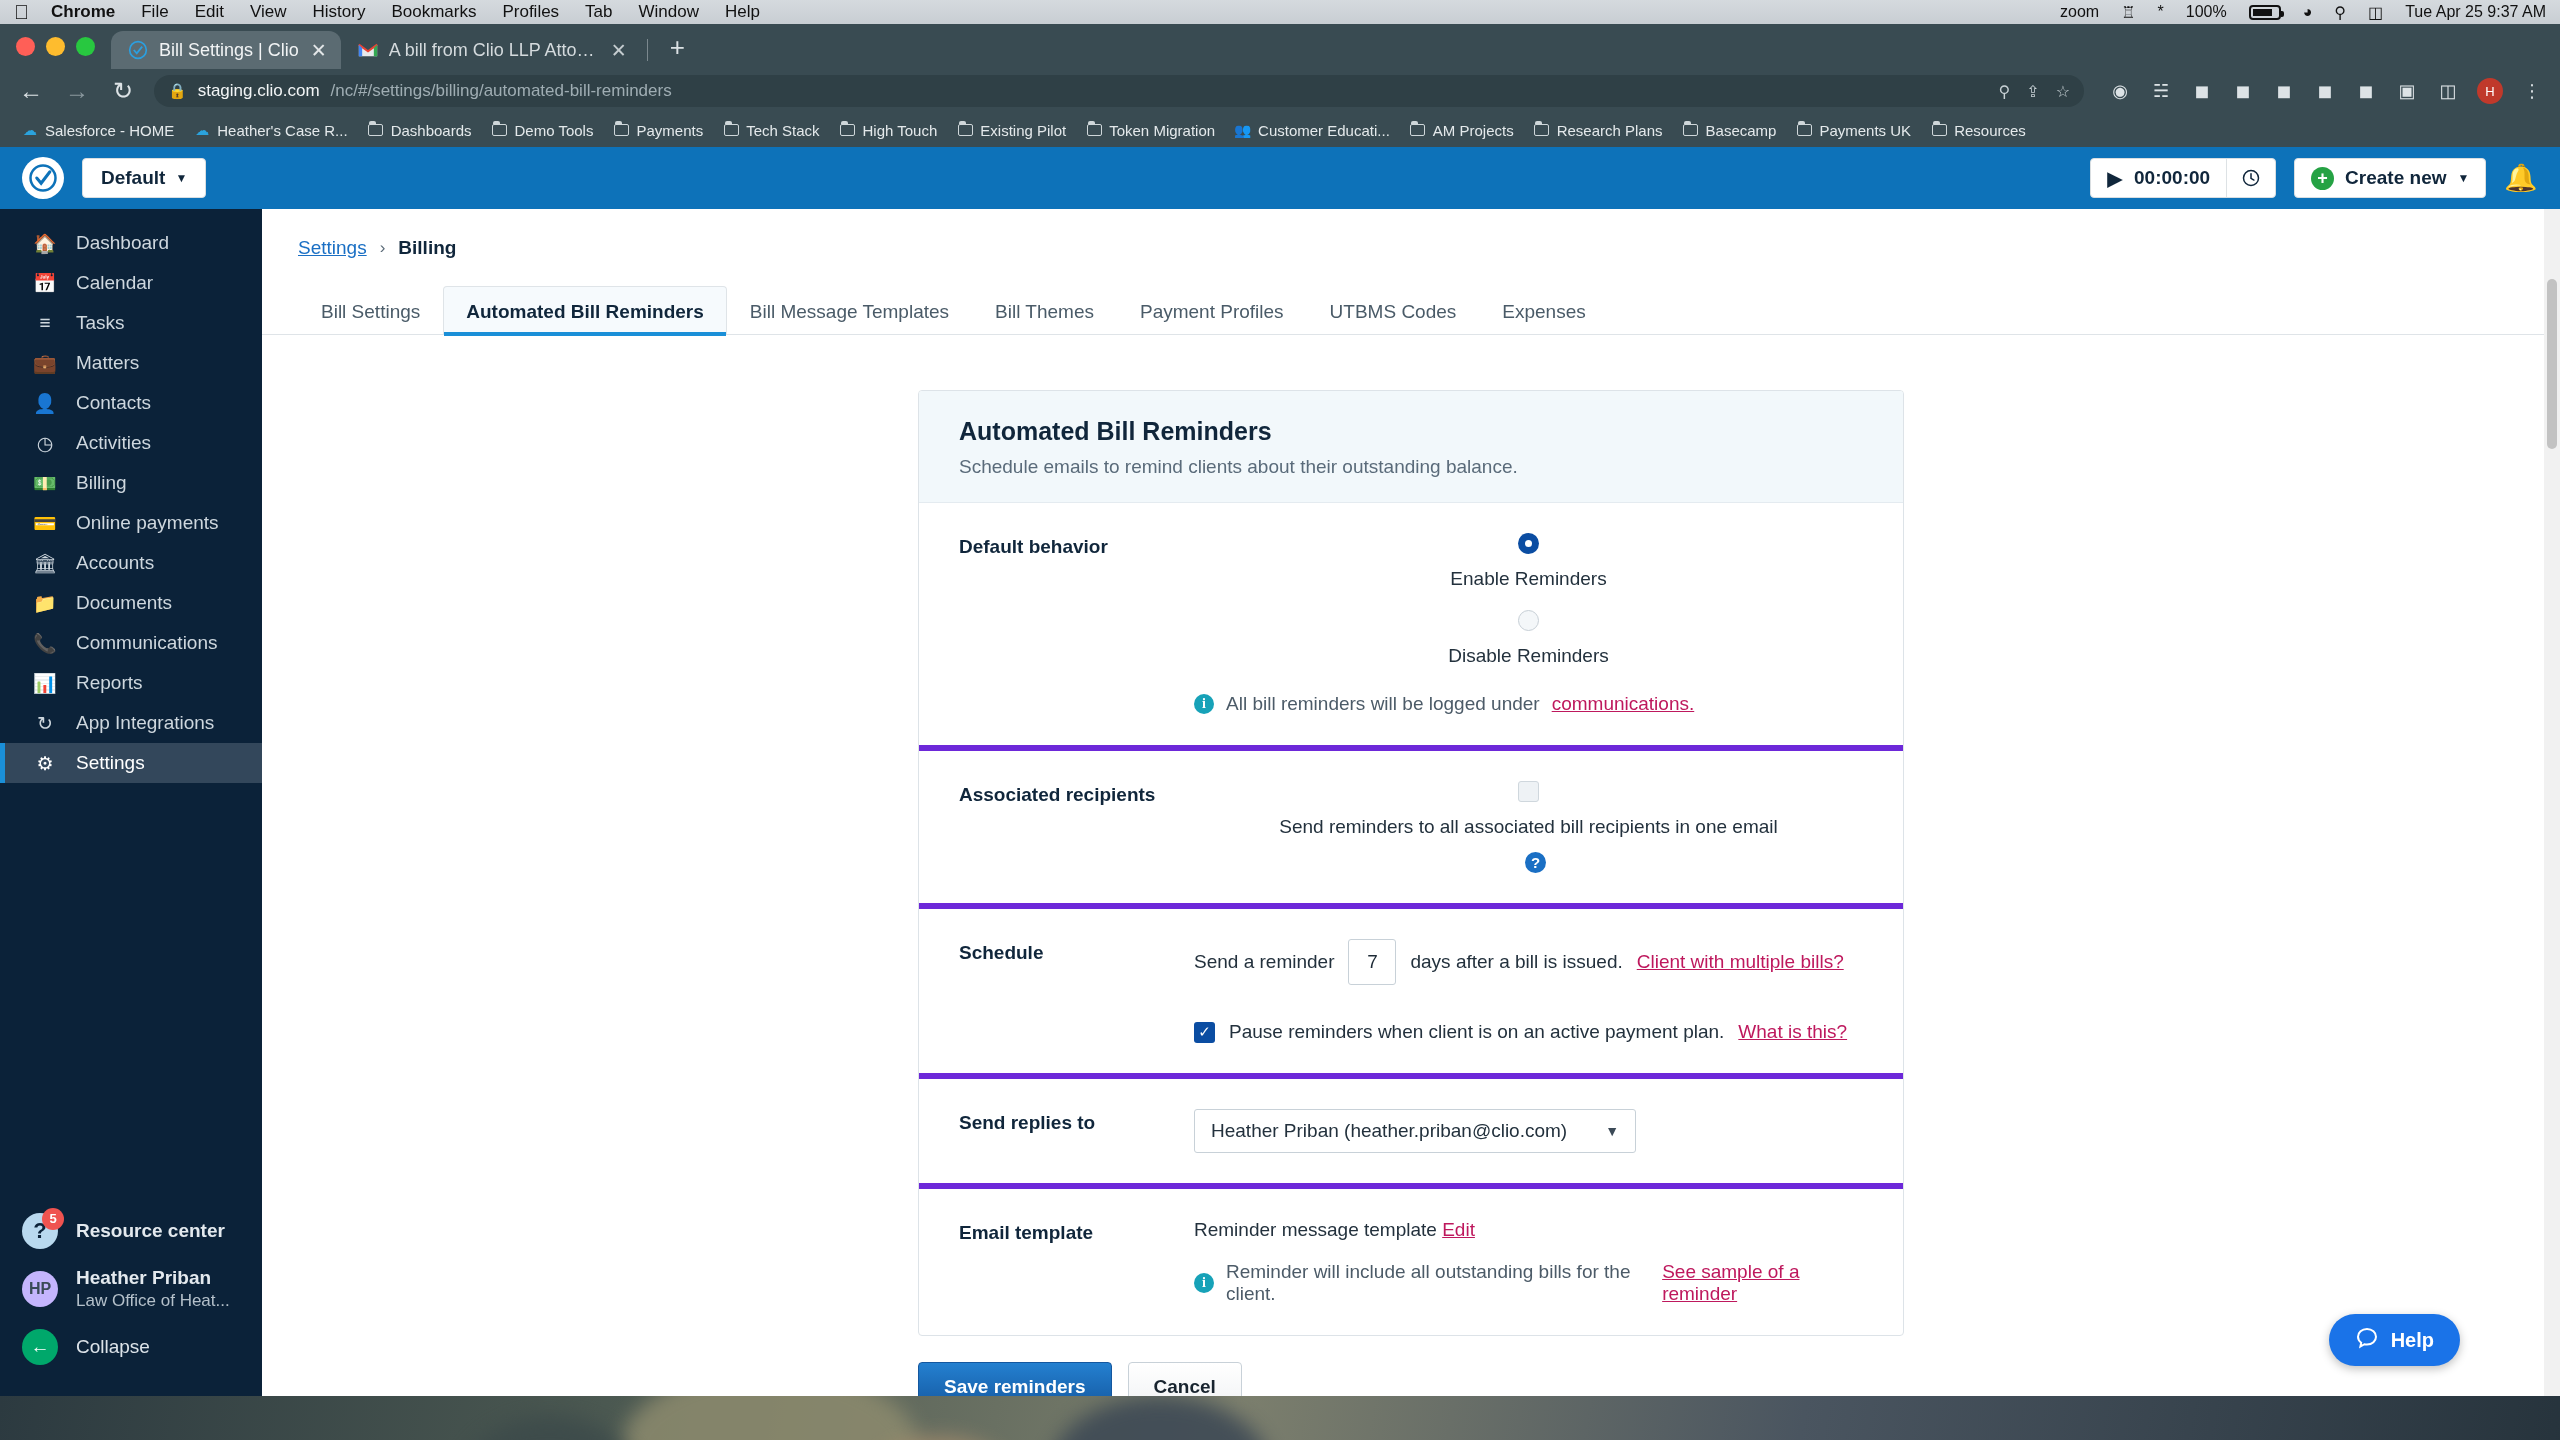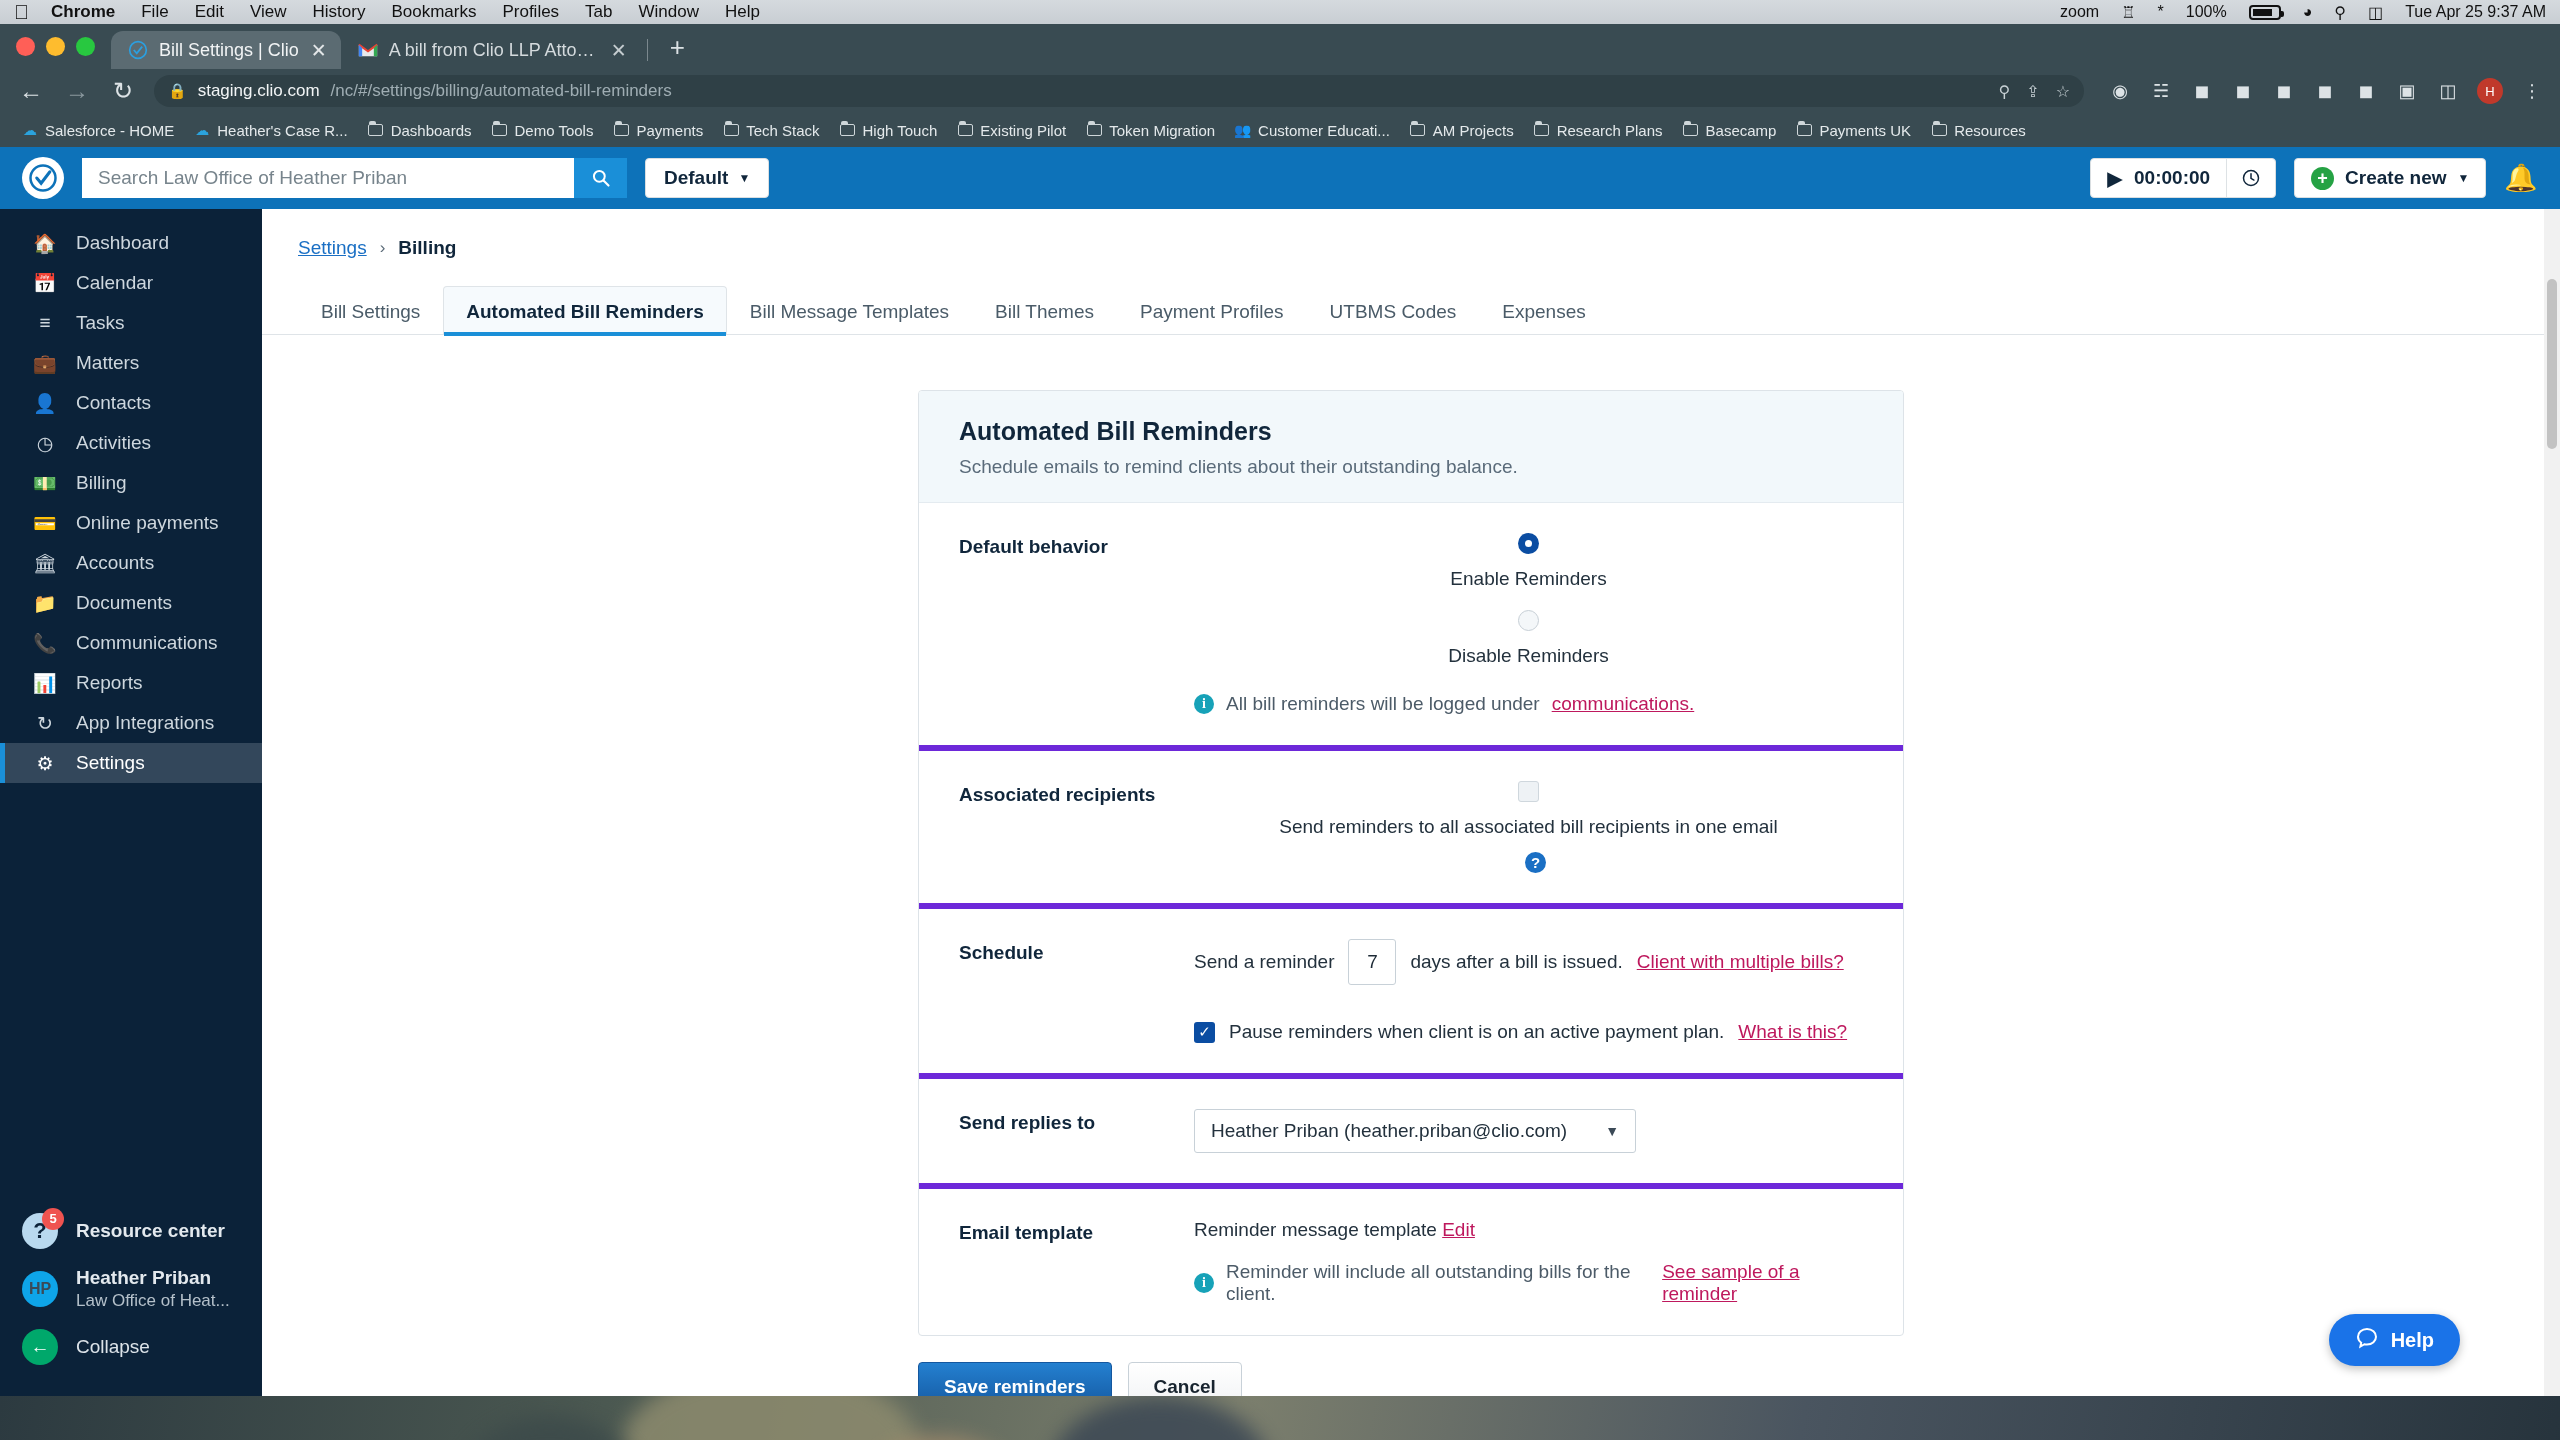--- a/index.html
+++ b/index.html
@@ -166,21 +166,21 @@
   }
   .side-item .s-ico { width: 22px; display: flex; justify-content: center; font-size: 19px; }
   .side-item.active { background: #33475b; color: #fff; }
   .side-item.active::before {
     content: ""; position: absolute; left: 0; top: 0; bottom: 0; width: 5px; background: #1a8fd8;
   }
   .side-bottom { margin-top: auto; padding-bottom: 22px; }
   .side-foot { display: flex; align-items: center; gap: 18px; padding: 9px 0 9px 22px; color: #e3e9ee; }
   .circ { width: 36px; height: 36px; border-radius: 50%; flex: 0 0 36px; display: flex; align-items: center; justify-content: center; position: relative; }
   .circ.help { background: #b9d9ef; color: #0b2239; font-size: 22px; font-weight: bold; }
-  .circ.hp { background: #0ea5e9; color: #3a4a57; font-size: 16px; font-weight: bold; }
+  .circ.hp { background: #c4b5fd; color: #3a4a57; font-size: 16px; font-weight: bold; }
   .circ.collapse { background: #00a86b; color: #fff; font-size: 19px; }
   .badge-5 {
     position: absolute; top: -5px; right: -6px; min-width: 22px; height: 22px;
     background: #ef5350; color: #fff; border-radius: 11px; font-size: 13px;
     display: flex; align-items: center; justify-content: center; font-weight: bold; padding: 0 5px;
   }
   .foot-name { font-size: 19px; font-weight: bold; line-height: 1.2; }
   .foot-sub { font-size: 17px; color: #b4c0ca; line-height: 1.25; }
   .foot-plain { font-size: 19px; color: #dce3e9; }
 
@@ -481,29 +481,20 @@
 
 <div class="viewport">
 
   <div class="app-header">
     <span class="clio-logo">
       <svg viewBox="0 0 24 24">
           <circle cx="12" cy="12" r="10" fill="none" stroke="#0d72b9" stroke-width="2"></circle>
           <path d="M7 12l3.5 4.2L17.5 7" fill="none" stroke="#0d72b9" stroke-width="2.4" stroke-linecap="round"></path>
         </svg>
     </span>
-    <div class="search-wrap">
-      <input class="search-input" placeholder="Search Law Office of Heather Priban" style="">
-      <button class="search-btn">
-        <svg width="20" height="20" viewBox="0 0 24 24">
-            <circle cx="10" cy="10" r="6.5" fill="none" stroke="#fff" stroke-width="2.4"></circle>
-            <line x1="15" y1="15" x2="21" y2="21" stroke="#fff" stroke-width="2.6" stroke-linecap="round"></line>
-          </svg>
-      </button>
-    </div>
     <button class="recents-btn">
       <span>Default</span>
       <span style="font-size:12px">▼</span>
     </button>
 
     <div class="hdr-right">
       <div class="timer-group">
         <div class="timer-main">
           <span>▶</span>
           <span>00:00:00</span>

